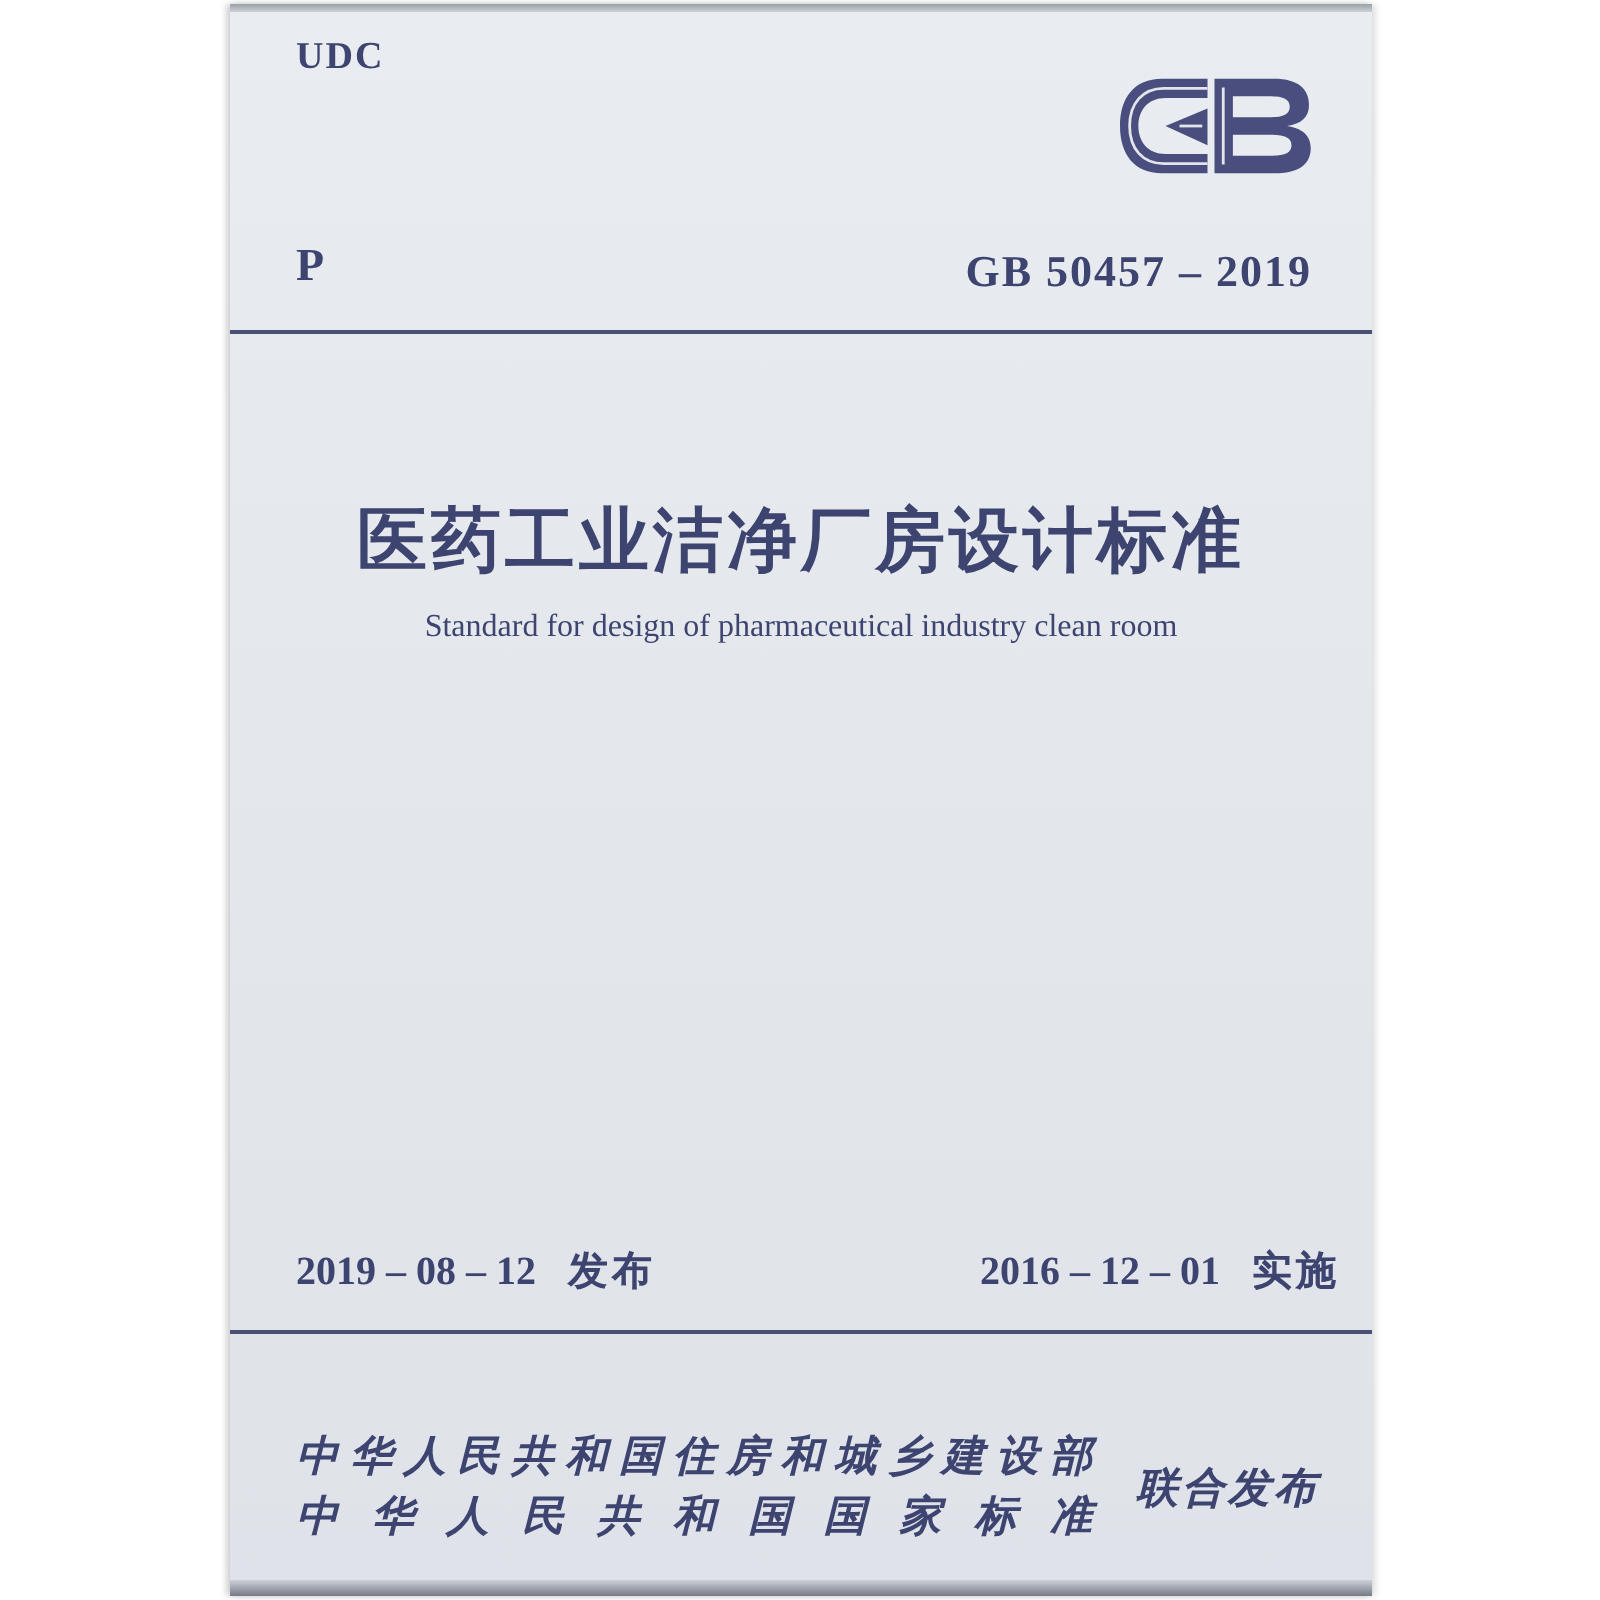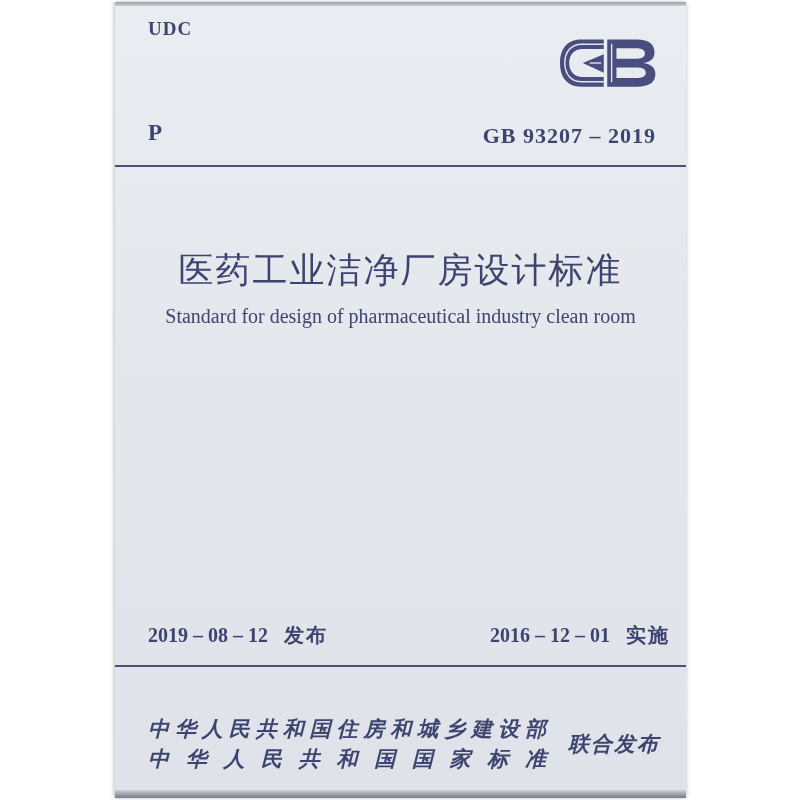--- a/index.html
+++ b/index.html
@@ -85,29 +85,29 @@
   }
   .rule-top { top: 163px; }
   .rule-bottom { top: 663px; }
   
   .title-cn {
     position: absolute;
     left: 0; right: 0; top: 245px;
     margin: 0;
     text-align: center;
     font-size: 35px;
-    font-weight: 400;
+    font-weight: 700;
     letter-spacing: 2px;
   }
   .title-en {
     position: absolute;
     left: 0; right: 0; top: 303px;
     margin: 0;
     text-align: center;
-    font-size: 20px;
+    font-size: 16px;
     font-weight: 400;
   }
   
   .dates {
     position: absolute;
     left: 33px; right: 16px; top: 620px;
     display: flex;
     justify-content: space-between;
     font-size: 20px;
     font-weight: bold;
@@ -167,21 +167,21 @@
 
           <path d="M58 14.5 L33 14.5 C21 14.5 13.5 23 13.5 36 C13.5 49 21 57.5 33 57.5 L58 57.5"></path>
           <path d="M67 14 L67 58"></path>
           <path d="M55 36 L42 36"></path>
         </g>
       </svg>
     </div>
 
     <div class="pclass">P</div>
 
-    <div class="std-num">GB 93207 – 2019</div>
+    <div class="std-num">GB 50457 – 2019</div>
 
     <div class="rule rule-top"></div>
 
     <h1 class="title-cn">医药工业洁净厂房设计标准</h1>
     <h2 class="title-en">Standard for design of pharmaceutical industry clean room</h2>
 
     <div class="dates">
       <div class="date-left">
         <span>2019 – 08 – 12</span><span class="date-label">发布</span>
       </div>

